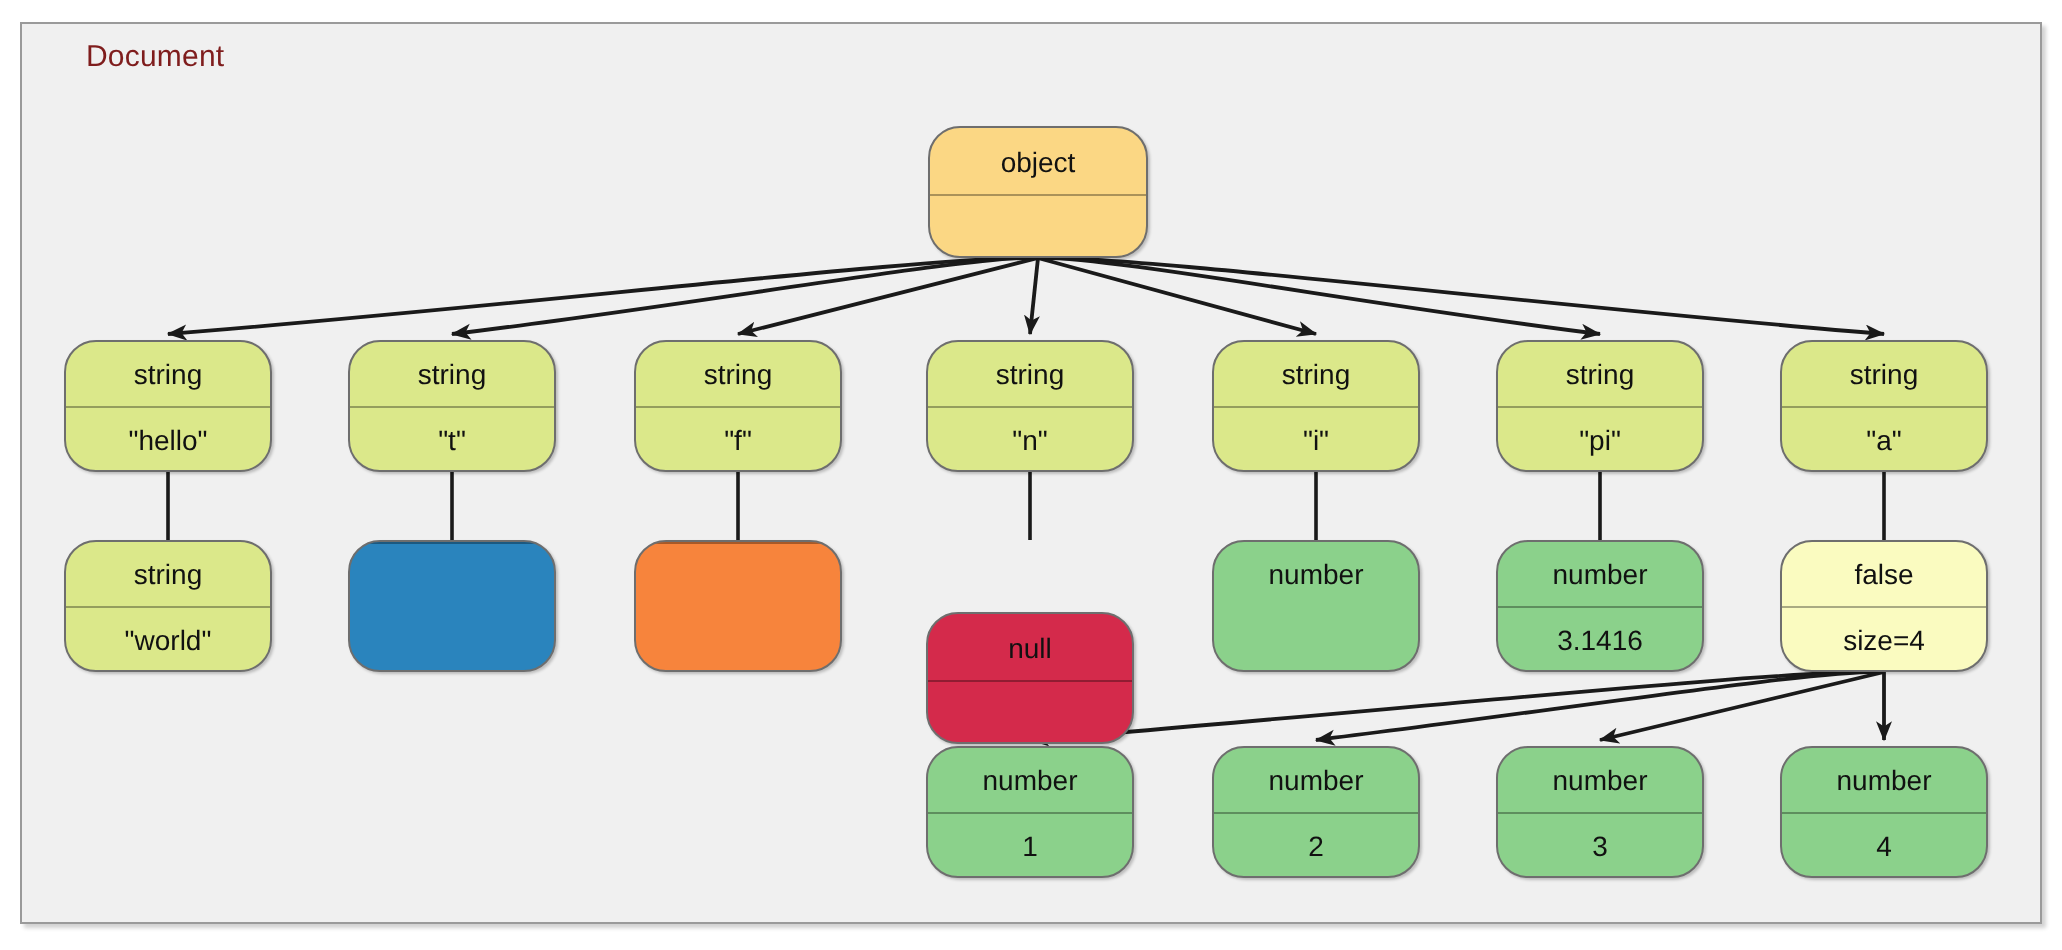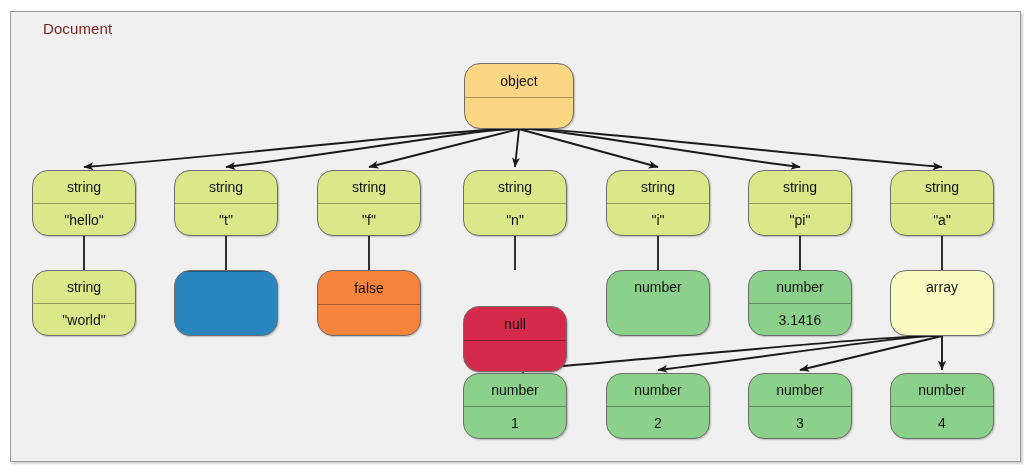--- a/index.html
+++ b/index.html
@@ -141,36 +141,36 @@
         <div class="val">"a"</div>
       </div>
       <div class="node" style="left: 32px; top: 270px; width: 104px; height: 66px; background: rgb(219, 232, 138);">
         <div class="hdr">string</div>
         <div class="val">"world"</div>
       </div>
       <div class="node empty" style="left: 174px; top: 270px; width: 104px; height: 66px; background: rgb(42, 132, 189);">
         <div class="val"></div>
       </div>
       <div class="node empty" style="left: 317px; top: 270px; width: 104px; height: 66px; background: rgb(247, 132, 60);">
-        <div class="hdr">false</div>
         <div class="val"></div>
       </div>
       <div class="node empty" style="left: 463px; top: 270px; width: 104px; height: 66px; background: rgb(212, 42, 75); margin-top: 36px;">
         <div class="hdr">null</div>
         <div class="val"></div>
       </div>
       <div class="node" style="left: 606px; top: 270px; width: 104px; height: 66px; background: rgb(139, 209, 139);">
         <div class="hdr">number</div>
       </div>
       <div class="node" style="left: 748px; top: 270px; width: 104px; height: 66px; background: rgb(139, 209, 139);">
         <div class="hdr">number</div>
         <div class="val">3.1416</div>
       </div>
       <div class="node" style="left: 890px; top: 270px; width: 104px; height: 66px; background: rgb(250, 251, 192);">
-        <div class="hdr">array</div>
+        <div class="hdr">false</div>
+        <div class="val">size=4</div>
       </div>
       <div class="node" style="left: 463px; top: 373px; width: 104px; height: 66px; background: rgb(139, 209, 139);">
         <div class="hdr">number</div>
         <div class="val">1</div>
       </div>
       <div class="node" style="left: 606px; top: 373px; width: 104px; height: 66px; background: rgb(139, 209, 139);">
         <div class="hdr">number</div>
         <div class="val">2</div>
       </div>
       <div class="node" style="left: 748px; top: 373px; width: 104px; height: 66px; background: rgb(139, 209, 139);">

